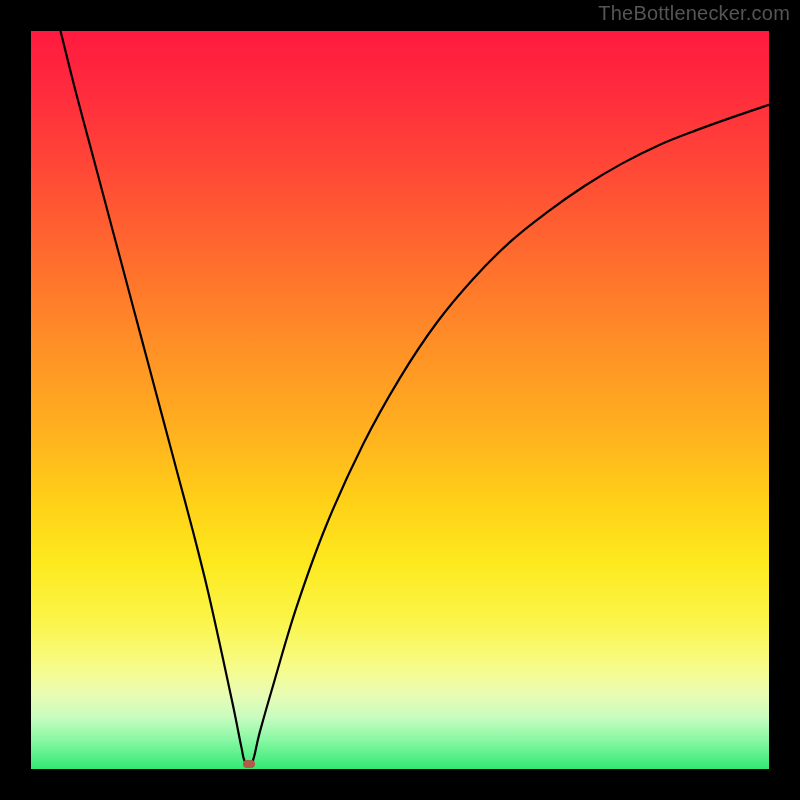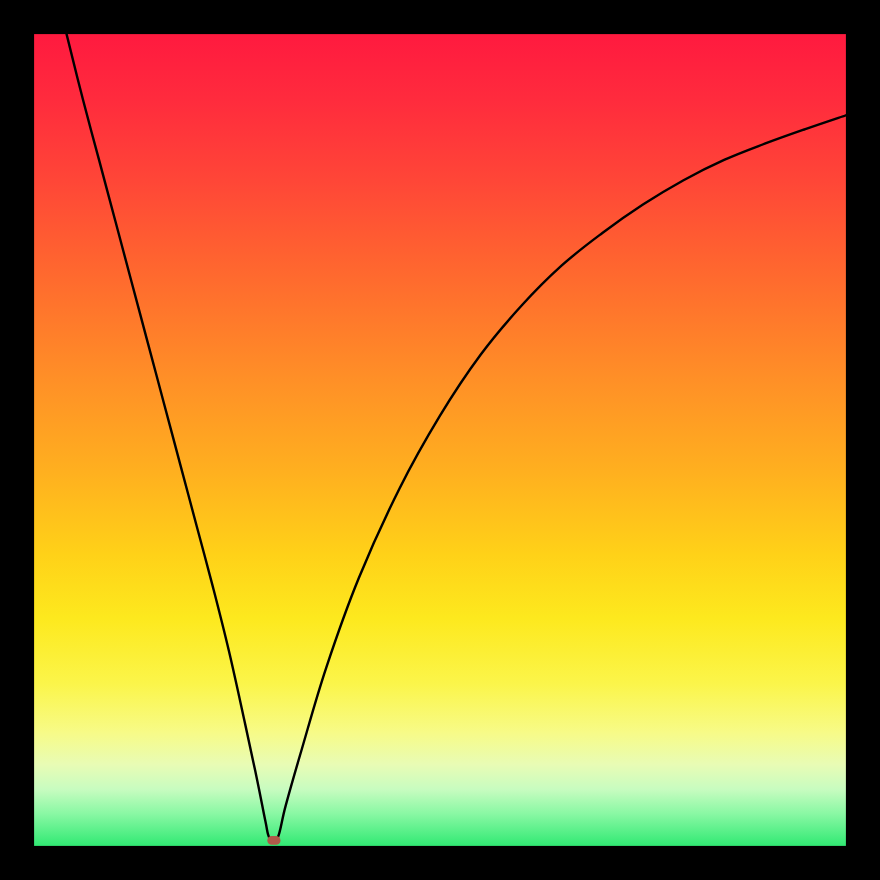--- a/index.html
+++ b/index.html
@@ -69,20 +69,21 @@
     border-radius: 4px;
     background: #b05a4a;
     transform: translate(-50%, -50%);
     z-index: 15;
   }
 </style>
 </head>
 <body>
 
 <div class="frame">
+  <div class="attribution">TheBottlenecker.com</div>
 
   <div class="plot-area">
     <div class="gradient"></div>
     <svg class="curve" viewBox="0 0 740 740" preserveAspectRatio="none">
       <path id="curvePath" d="M 29.60 0.00 C 32.26 10.66, 39.07 38.55, 44.40 59.20 C 49.73 79.85, 53.87 94.72, 59.20 114.70 C 64.53 134.68, 68.67 150.22, 74.00 170.20 C 79.33 190.18, 83.47 205.72, 88.80 225.70 C 94.13 245.68, 98.27 261.22, 103.60 281.20 C 108.93 301.18, 113.07 316.72, 118.40 336.70 C 123.73 356.68, 127.87 372.22, 133.20 392.20 C 138.53 412.18, 142.67 427.72, 148.00 447.70 C 153.33 467.68, 157.47 482.55, 162.80 503.20 C 168.13 523.85, 172.27 539.76, 177.60 562.40 C 182.93 585.04, 187.74 607.69, 192.40 629.00 C 197.06 650.31, 200.17 664.82, 203.50 680.80 C 206.83 696.78, 208.90 708.48, 210.90 717.80 C 212.90 727.12, 212.60 729.94, 214.60 732.60 C 216.60 735.26, 219.34 737.93, 222.00 732.60 C 224.66 727.27, 225.40 717.65, 229.40 703.00 C 233.40 688.35, 237.54 673.84, 244.20 651.20 C 250.86 628.56, 257.08 605.17, 266.40 577.20 C 275.72 549.23, 284.01 525.10, 296.00 495.80 C 307.99 466.50, 319.68 441.04, 333.00 414.40 C 346.32 387.76, 356.68 369.78, 370.00 347.80 C 383.32 325.82, 393.68 310.28, 407.00 292.30 C 420.32 274.32, 430.68 262.55, 444.00 247.90 C 457.32 233.25, 467.68 222.89, 481.00 210.90 C 494.32 198.91, 504.68 191.29, 518.00 181.30 C 531.32 171.31, 541.68 164.06, 555.00 155.40 C 568.32 146.74, 578.68 140.53, 592.00 133.20 C 605.32 125.87, 615.68 120.69, 629.00 114.70 C 642.32 108.71, 652.68 104.96, 666.00 99.90 C 679.32 94.84, 689.68 91.24, 703.00 86.58 C 716.32 81.92, 733.34 76.26, 740.00 74.00" fill="none" stroke="#000" stroke-width="2.2" stroke-linejoin="round" stroke-linecap="round"></path>
     </svg>
     <div id="marker" class="marker" style="left: 218.3px; top: 732.6px;"></div>
   </div>
 </div>
 

